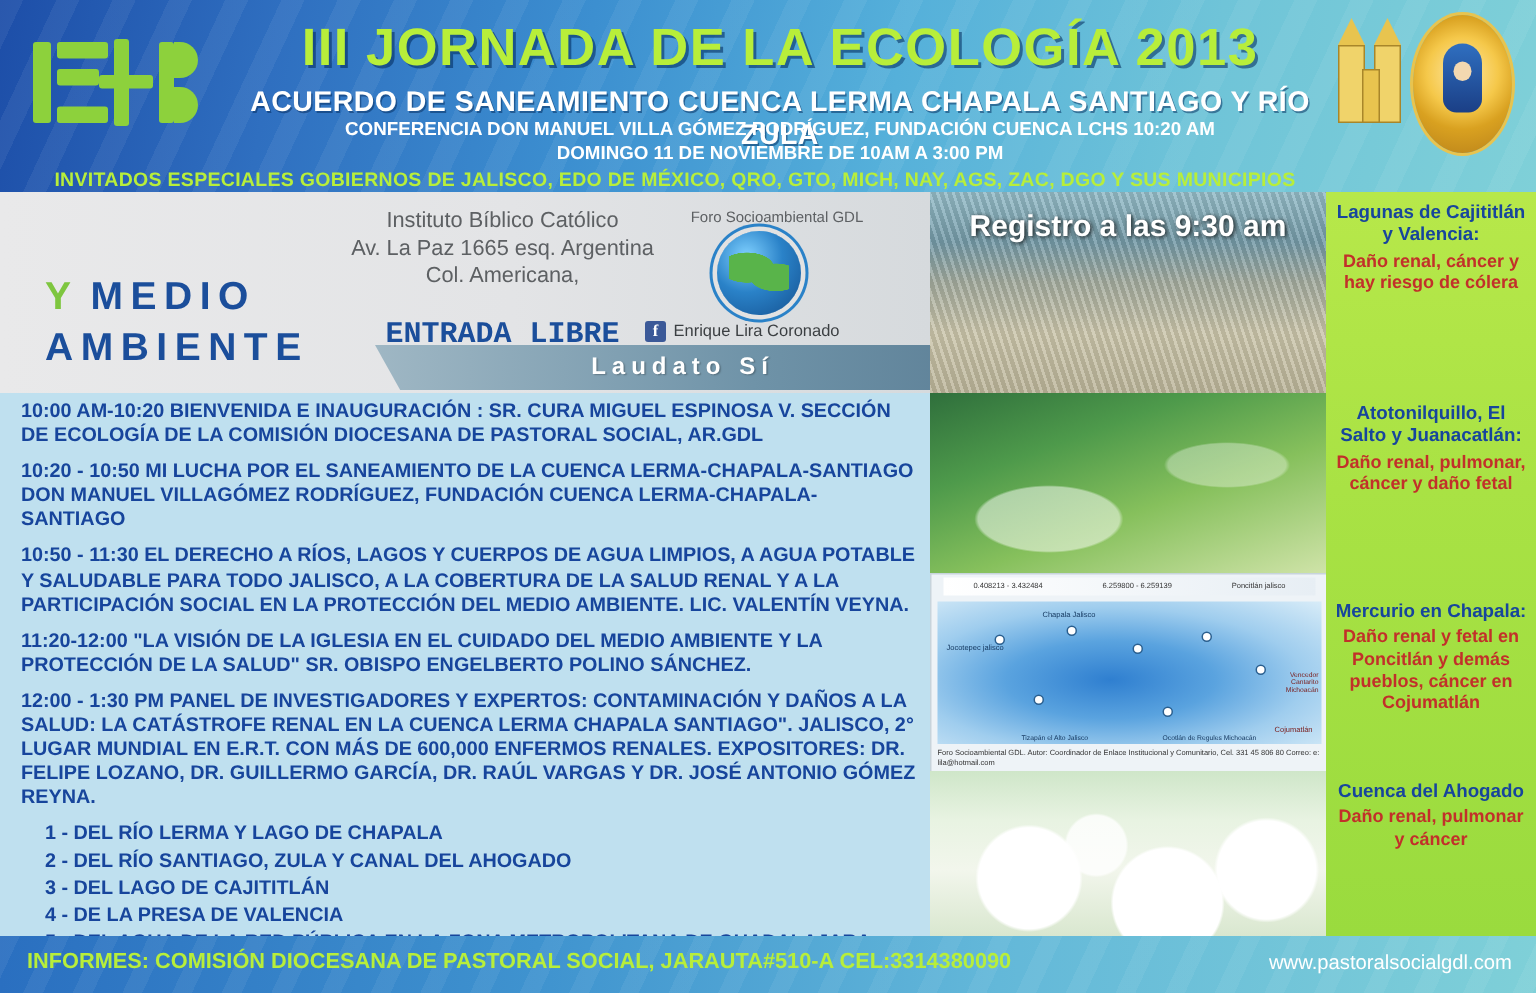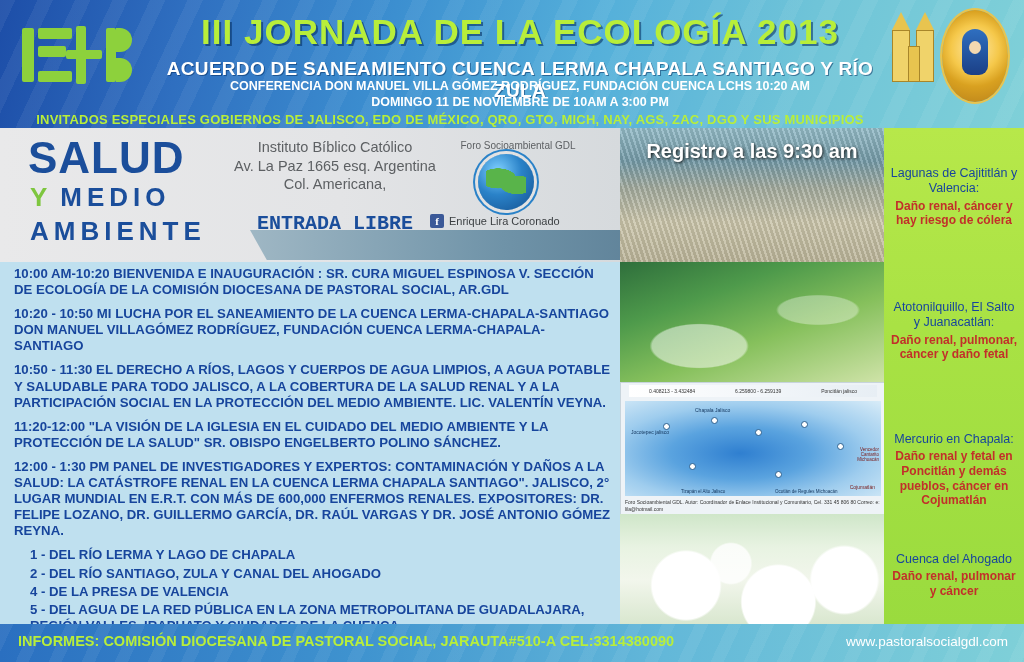--- a/index.html
+++ b/index.html
@@ -193,21 +193,21 @@
                radial-gradient(circle at 60% 80%, #ffffff 0 20%, transparent 21%),
                radial-gradient(circle at 85% 60%, #ffffff 0 14%, transparent 15%),
                radial-gradient(circle at 42% 45%, rgba(255,255,255,.8) 0 12%, transparent 13%);
   }
   
   .rightcol{
     position:absolute;left:884px;top:128px;width:140px;height:496px;
     background:linear-gradient(180deg,#b7e84a 0%, #a9e244 40%, #9adb3e 100%);
   }
   .rc-block{position:absolute;width:140px;text-align:center;padding:0 6px;box-sizing:border-box;}
-  .rc-title{color:#17459c;font-weight:normal;font-size:12.5px;line-height:1.22;margin-top:32px;}
+  .rc-title{color:#17459c;font-weight:bold;font-size:12.5px;line-height:1.22;}
   .rc-text{color:#c2302a;font-weight:bold;font-size:12px;line-height:1.22;margin-top:2px;}
   
   .program{
     position:absolute;left:14px;top:266px;width:600px;height:356px;
     color:#17459c;font-size:13.2px;font-weight:bold;line-height:1.22;
   }
   .program p{margin:0 0 8px 0;}
   
   .footer{
     position:absolute;left:0;top:624px;width:1024px;height:38px;
@@ -258,41 +258,41 @@
 
     <div class="logo-virgin">
       <div class="virgin-inner">
           <div class="virgin-face"></div>
         </div>
     </div>
   </div>
 
   <div class="band"></div>
 
-  <div class="salud">SALUD</div>
   <div class="ymedio">
     <span class="y">Y</span><span style="margin-left:8px;">MEDIO</span>
   </div>
   <div class="ambiente">AMBIENTE</div>
 
   <div class="inst-block">
     <div>Instituto Bíblico Católico</div>
     <div>Av. La Paz 1665 esq. Argentina</div>
     <div>Col. Americana,</div>
   </div>
   <div class="entrada">ENTRADA LIBRE</div>
 
   <div class="foro-label">Foro Socioambiental GDL</div>
   <div class="earth-icon"></div>
   <div class="fb-line">
     <span class="fb-mark">f</span>
     <span>Enrique Lira Coronado</span>
   </div>
 
   <div class="laudato-bg"></div>
+  <div class="laudato">Laudato Sí</div>
 
   <div class="photo ph-fish"></div>
   <div class="registro">Registro a las 9:30 am</div>
 
   <div class="photo ph-green"></div>
 
   <div class="photo ph-map">
     <div class="map-strip">
       <span>0.408213 - 3.432484</span>
       <span>6.259800 - 6.259139</span>
@@ -338,20 +338,21 @@
   </div>
 
   <div class="program">
     <p>10:00 AM-10:20  BIENVENIDA E INAUGURACIÓN : SR. CURA MIGUEL ESPINOSA V. SECCIÓN DE ECOLOGÍA DE LA COMISIÓN DIOCESANA DE PASTORAL SOCIAL, AR.GDL</p>
     <p>10:20 - 10:50  MI LUCHA POR EL SANEAMIENTO DE LA CUENCA LERMA-CHAPALA-SANTIAGO DON MANUEL VILLAGÓMEZ RODRÍGUEZ, FUNDACIÓN CUENCA LERMA-CHAPALA-SANTIAGO</p>
     <p>10:50 - 11:30  EL DERECHO A RÍOS, LAGOS Y CUERPOS DE AGUA  LIMPIOS, A AGUA POTABLE Y SALUDABLE PARA TODO JALISCO, A LA COBERTURA DE LA SALUD RENAL Y A LA PARTICIPACIÓN SOCIAL EN LA PROTECCIÓN DEL MEDIO AMBIENTE. LIC. VALENTÍN VEYNA.</p>
     <p>11:20-12:00  "LA VISIÓN DE LA IGLESIA EN EL CUIDADO DEL MEDIO AMBIENTE Y LA PROTECCIÓN DE LA SALUD" SR. OBISPO ENGELBERTO POLINO SÁNCHEZ.</p>
     <p>12:00 - 1:30 PM  PANEL DE INVESTIGADORES Y EXPERTOS: CONTAMINACIÓN Y DAÑOS A LA SALUD: LA CATÁSTROFE RENAL EN LA CUENCA LERMA CHAPALA SANTIAGO". JALISCO, 2° LUGAR MUNDIAL EN E.R.T. CON MÁS DE 600,000 ENFERMOS RENALES. EXPOSITORES: DR. FELIPE LOZANO, DR. GUILLERMO GARCÍA, DR. RAÚL VARGAS Y DR. JOSÉ ANTONIO GÓMEZ REYNA.</p>
     <p style="margin:0 0 2px 16px;">1 - DEL RÍO LERMA Y LAGO DE CHAPALA</p>
     <p style="margin:0 0 2px 16px;">2 - DEL RÍO SANTIAGO, ZULA Y CANAL DEL AHOGADO</p>
+    <p style="margin:0 0 2px 16px;">3 - DEL LAGO DE CAJITITLÁN</p>
     <p style="margin:0 0 2px 16px;">4 - DE LA PRESA DE VALENCIA</p>
     <p style="margin:0 0 2px 16px;">5 - DEL AGUA DE LA RED PÚBLICA EN LA ZONA METROPOLITANA DE GUADALAJARA, REGIÓN VALLES, IRAPUATO Y CIUDADES DE LA CUENCA</p>
   </div>
 
   <div class="footer">
     <div class="footer-left">INFORMES: COMISIÓN DIOCESANA DE PASTORAL SOCIAL, JARAUTA#510-A CEL:3314380090</div>
     <div class="footer-right">www.pastoralsocialgdl.com</div>
   </div>
 
 </div>

